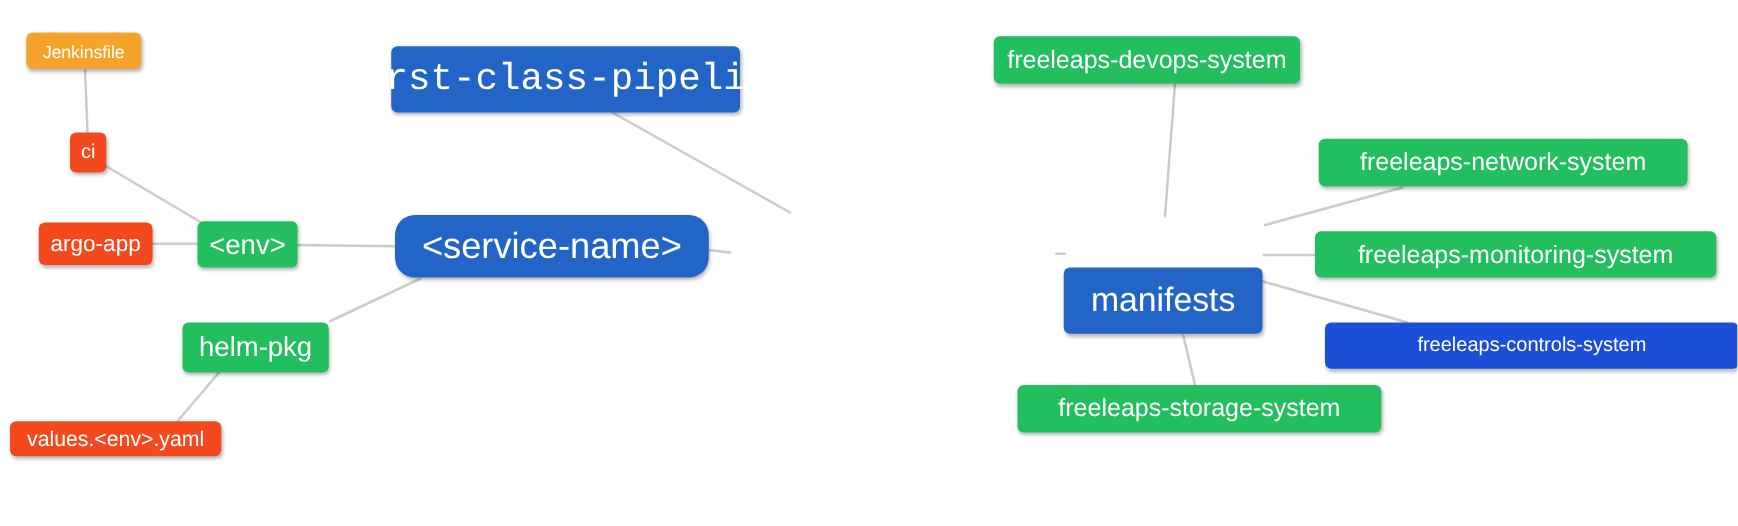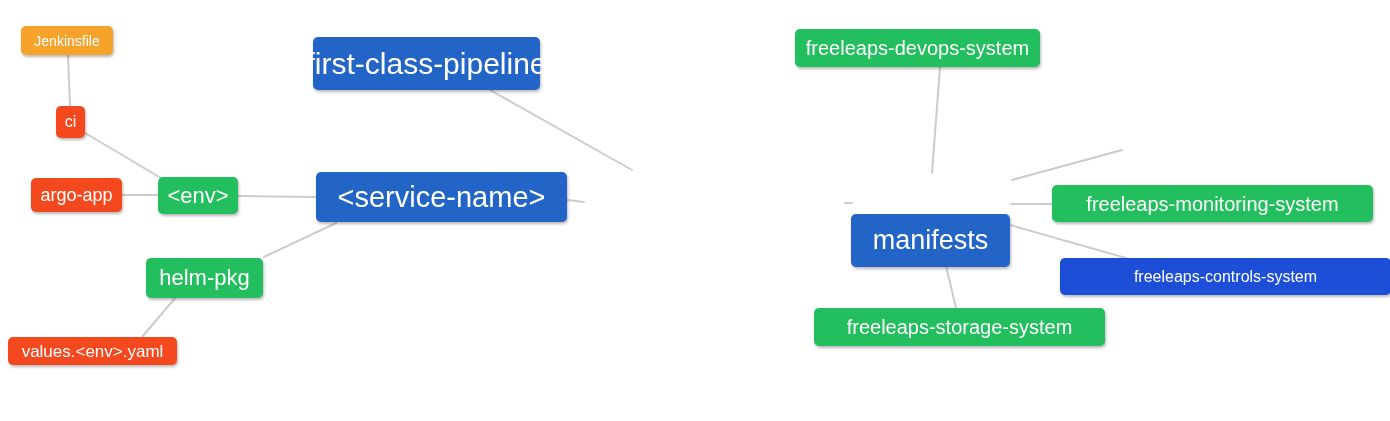--- a/index.html
+++ b/index.html
@@ -59,22 +59,23 @@
       <line x1="1012" y1="180" x2="1122" y2="150" stroke="#cccccc"></line>
       <line x1="1011" y1="204" x2="1052" y2="204" stroke="#cccccc"></line>
       <line x1="1010" y1="225" x2="1126" y2="258" stroke="#cccccc"></line>
       <line x1="937" y1="228" x2="956" y2="308" stroke="#cccccc"></line>
     </svg>
 
 <div class="node" style="left: 21px; top: 26px; width: 92px; height: 29px; font-size: 14px; background: rgb(245, 163, 43);">Jenkinsfile</div>
     <div class="node" style="left: 56px; top: 106px; width: 29px; height: 32px; font-size: 16px; background: rgb(244, 73, 30);">ci</div>
     <div class="node" style="left: 31px; top: 178px; width: 91px; height: 34px; font-size: 18px; background: rgb(244, 73, 30);">argo-app</div>
     <div class="node" style="left: 158px; top: 177px; width: 80px; height: 37px; font-size: 22px; background: rgb(35, 190, 94);">&lt;env&gt;</div>
-    <div class="node" style="left: 313px; top: 37px; width: 227px; height: 53px; font-size: 30px; background: rgb(35, 101, 198);">first-class-pipeline</div>
-    <div class="node" style="left: 316px; top: 172px; width: 251px; height: 50px; font-size: 29px; background: rgb(35, 101, 198);">&lt;service-name&gt;</div>
+    <div class="node" style="left: 313px; top: 37px; width: 279px; height: 53px; font-size: 30px; background: rgb(35, 101, 198); font-family: Liberation Mono, monospace;">first-class-pipeline</div>
+    <div class="node" style="left: 316px; top: 172px; width: 251px; height: 50px; font-size: 29px; background: rgb(35, 101, 198); border-radius: 16px;">&lt;service-name&gt;</div>
     <div class="node" style="left: 851px; top: 174px; width: 159px; height: 53px; font-size: 27px; background: rgb(35, 101, 198); margin-top: 40px;">manifests</div>
     <div class="node" style="left: 795px; top: 29px; width: 245px; height: 38px; font-size: 20px; background: rgb(35, 190, 94);">freeleaps-devops-system</div>
+    <div class="node" style="left: 1055px; top: 111px; width: 295px; height: 38px; font-size: 20px; background: rgb(35, 190, 94);">freeleaps-network-system</div>
     <div class="node" style="left: 1052px; top: 185px; width: 321px; height: 37px; font-size: 20px; background: rgb(35, 190, 94);">freeleaps-monitoring-system</div>
     <div class="node" style="left: 1060px; top: 258px; width: 331px; height: 37px; font-size: 16px; background: #1d4ed8;">freeleaps-controls-system</div>
     <div class="node" style="left: 814px; top: 308px; width: 291px; height: 38px; font-size: 20px; background: rgb(35, 190, 94);">freeleaps-storage-system</div>
     <div class="node" style="left: 146px; top: 258px; width: 117px; height: 40px; font-size: 22px; background: rgb(35, 190, 94);">helm-pkg</div>
     <div class="node" style="left: 8px; top: 337px; width: 169px; height: 28px; font-size: 17px; background: rgb(244, 73, 30); text-align: center;">values.&lt;env&gt;.yaml</div>
   </div>
 
 </body></html>

